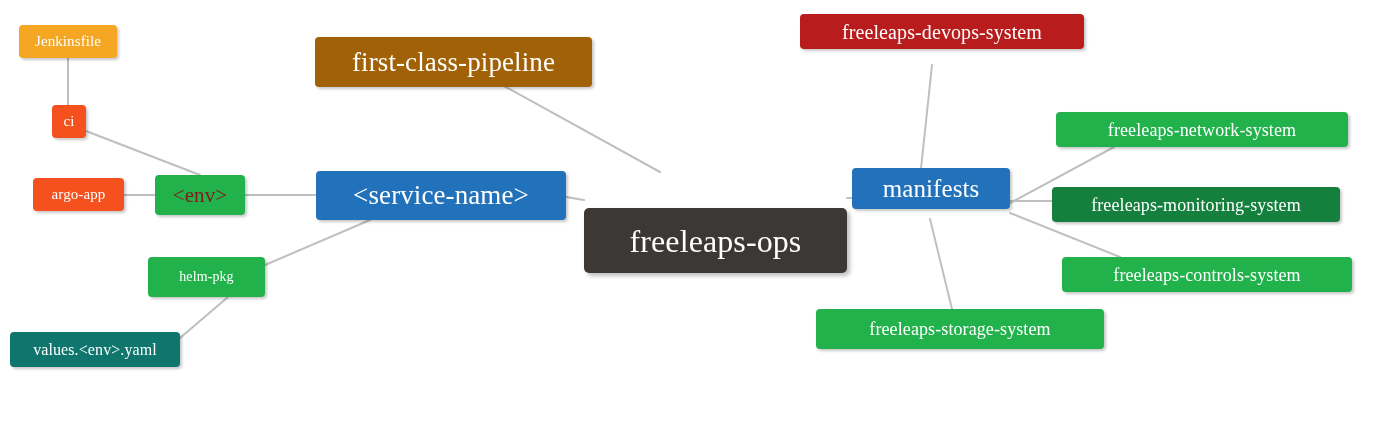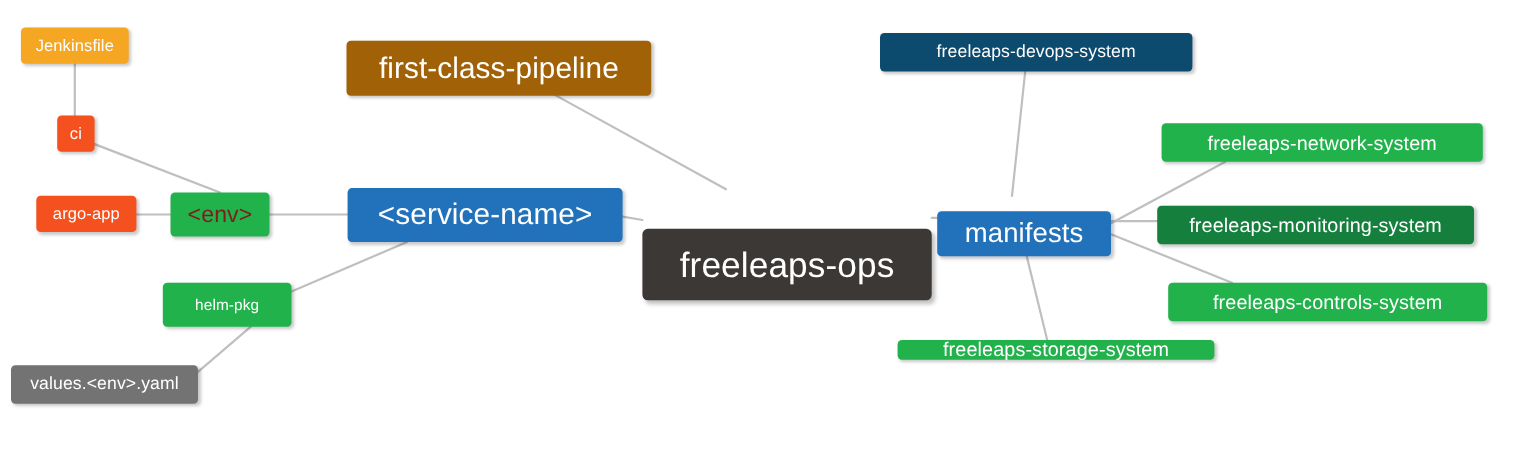--- a/index.html
+++ b/index.html
@@ -14,20 +14,21 @@
     position: relative;
     overflow: hidden;
     font-family: "Liberation Sans", sans-serif;
   }
   #mindmap-canvas {
     position: absolute;
     left: 0;
     top: 0;
     width: 1390px;
     height: 421px;
+    font-family: Liberation Serif, serif;
   }
   #edge-layer {
     position: absolute;
     left: 0;
     top: 0;
     width: 1390px;
     height: 421px;
     pointer-events: none;
   }
   .node {
@@ -80,44 +81,44 @@
       </div>
       <div class="node" style="left: 33px; top: 178px; width: 91px; height: 33px; background: rgb(244, 81, 30); font-size: 15px; color: rgb(255, 255, 255);">
         <span>argo-app</span>
       </div>
       <div class="node" style="left: 155px; top: 175px; width: 90px; height: 40px; background: rgb(34, 178, 76); font-size: 21px; color: #7f1d1d;">
         <span>&lt;env&gt;</span>
       </div>
       <div class="node" style="left: 148px; top: 257px; width: 117px; height: 40px; background: rgb(34, 178, 76); font-size: 14px; color: rgb(255, 255, 255);">
         <span>helm-pkg</span>
       </div>
-      <div class="node" style="left: 10px; top: 332px; width: 170px; height: 35px; background: #737373; font-size: 16px; color: rgb(255, 255, 255);">
+      <div class="node" style="left: 10px; top: 332px; width: 170px; height: 35px; background: #0f766e; font-size: 16px; color: rgb(255, 255, 255);">
         <span>values.&lt;env&gt;.yaml</span>
       </div>
       <div class="node" style="left: 315px; top: 37px; width: 277px; height: 50px; background: #a16207; font-size: 27px; color: rgb(255, 255, 255);">
         <span>first-class-pipeline</span>
       </div>
       <div class="node" style="left: 316px; top: 171px; width: 250px; height: 49px; background: rgb(34, 114, 187); font-size: 27px; color: rgb(255, 255, 255);">
         <span>&lt;service-name&gt;</span>
       </div>
       <div class="node root" style="left: 584px; top: 172px; width: 263px; height: 65px; background: rgb(60, 56, 54); font-size: 32px; color: rgb(255, 255, 255);">
         <span>freeleaps-ops</span>
       </div>
-      <div class="node" style="left: 852px; top: 192px; width: 158px; height: 41px; background: rgb(34, 114, 187); font-size: 25px; color: rgb(255, 255, 255);">
+      <div class="node" style="left: 852px; top: 168px; width: 158px; height: 41px; background: rgb(34, 114, 187); font-size: 25px; color: rgb(255, 255, 255);">
         <span>manifests</span>
       </div>
-      <div class="node" style="left: 800px; top: 30px; width: 284px; height: 35px; background: #0c4a6e; font-size: 16px; color: rgb(255, 255, 255);">
+      <div class="node" style="left: 800px; top: 14px; width: 284px; height: 35px; background: #b91c1c; font-size: 20px; color: rgb(255, 255, 255);">
         <span>freeleaps-devops-system</span>
       </div>
       <div class="node" style="left: 1056px; top: 112px; width: 292px; height: 35px; background: rgb(34, 178, 76); font-size: 18px; color: rgb(255, 255, 255); align-items: center;">
         <span>freeleaps-network-system</span>
       </div>
       <div class="node" style="left: 1052px; top: 187px; width: 288px; height: 35px; background: #15803d; font-size: 18px; color: rgb(255, 255, 255);">
         <span>freeleaps-monitoring-system</span>
       </div>
       <div class="node" style="left: 1062px; top: 257px; width: 290px; height: 35px; background: rgb(34, 178, 76); font-size: 18px; color: rgb(255, 255, 255);">
         <span>freeleaps-controls-system</span>
       </div>
-      <div class="node" style="left: 816px; top: 309px; width: 288px; height: 18px; background: rgb(34, 178, 76); font-size: 18px; color: rgb(255, 255, 255);">
+      <div class="node" style="left: 816px; top: 309px; width: 288px; height: 40px; background: rgb(34, 178, 76); font-size: 18px; color: rgb(255, 255, 255);">
         <span>freeleaps-storage-system</span>
       </div>
     </div>
 </div>
 
 </body></html>

